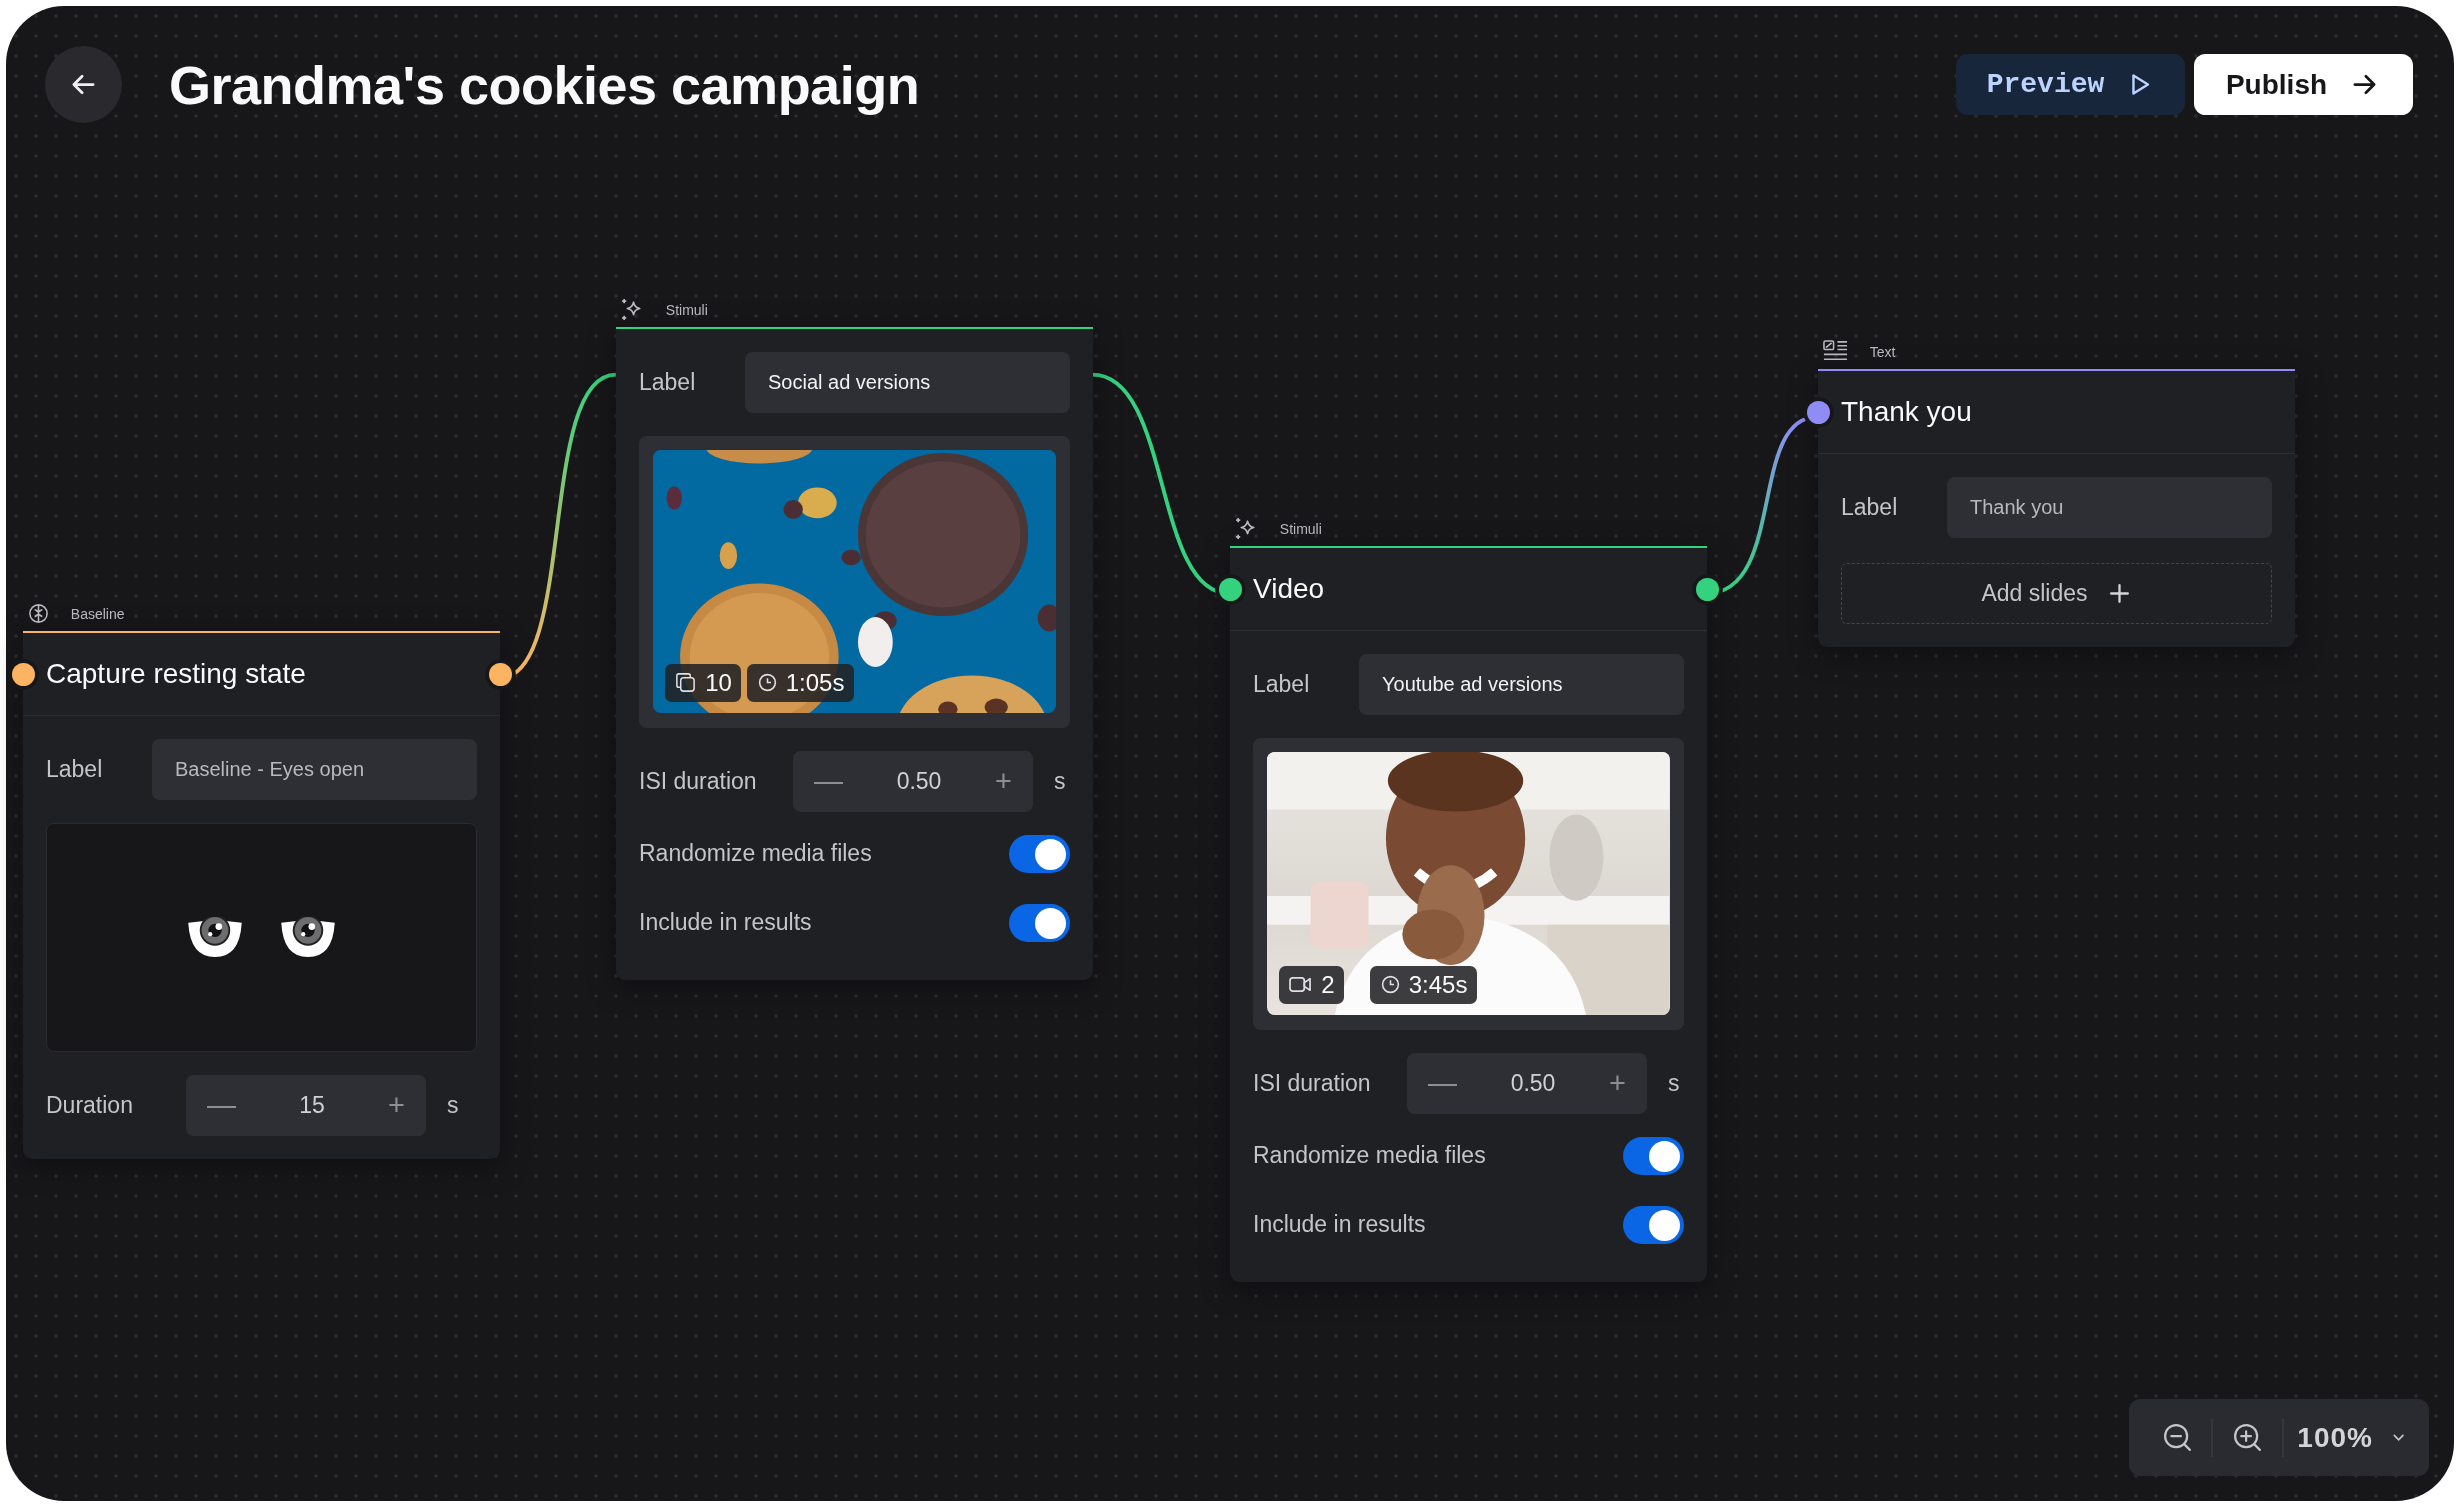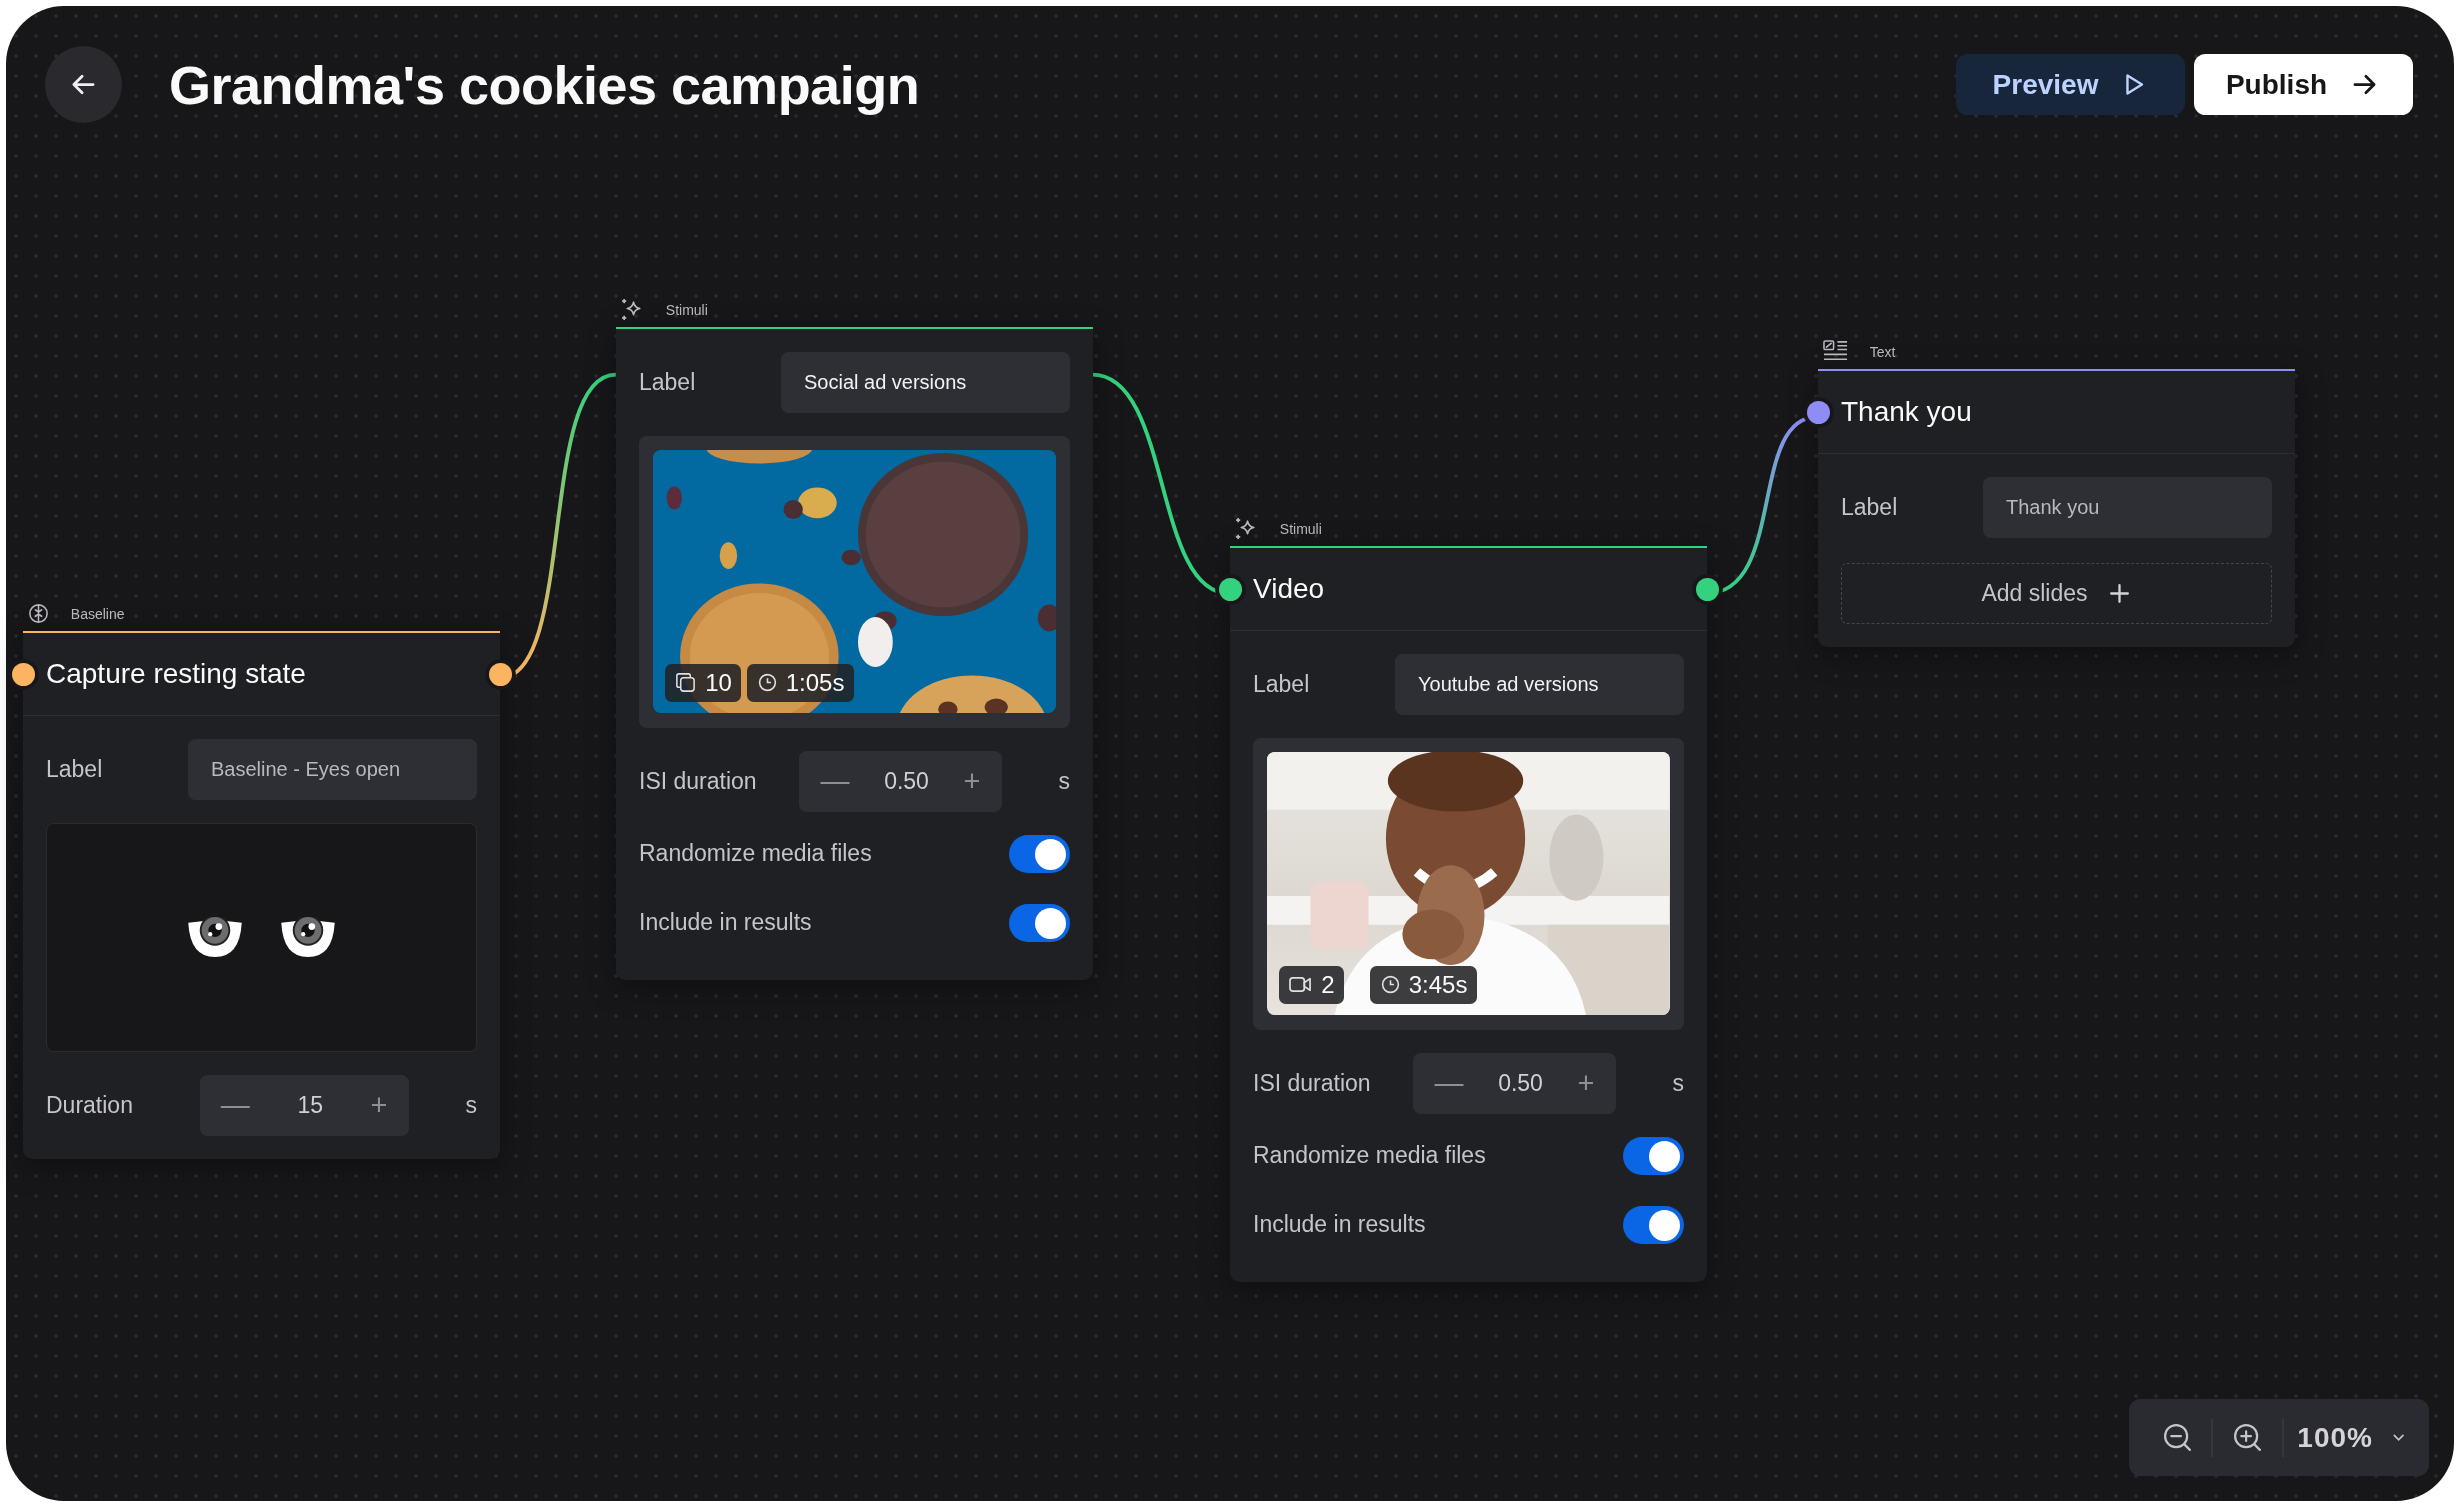--- a/index.html
+++ b/index.html
@@ -14,37 +14,37 @@
     overflow: hidden;
   }
 
   
   .back-btn {
     position: absolute; left: 45px; top: 46px; width: 77px; height: 77px; border-radius: 50%;
     background: #2a2a2e; display: flex; align-items: center; justify-content: center;
   }
   .page-title { position: absolute; left: 169px; top: 54px; font-size: 54px; font-weight: 700; letter-spacing: -0.5px; color: #fafafa; }
   .btn { position: absolute; top: 54px; height: 61px; border-radius: 11.5px; display: flex; align-items: center; justify-content: center; gap: 21px; font-size: 28px; font-weight: 700; }
-  .btn-preview { left: 1956px; width: 229px; background: #17263a; color: #bcd3ff; }
+  .btn-preview { left: 1956px; width: 229px; background: #17263a; color: #bcd3ff; font-family: Liberation Mono, monospace; }
   .btn-publish { left: 2194px; width: 219px; background: #ffffff; color: #17171a; }
 
   
   svg.edges { position: absolute; left: 0; top: 0; width: 2459px; height: 1506px; pointer-events: none; }
 
   
   .node { position: absolute; width: 477px; }
   .node-cat { height: 35px; display: flex; align-items: center; gap: 21px; padding-left: 3.8px; font-size: 14px; color: #b8b8be; }
   .node-card { background: #1f2024; border-top: 2.9px solid var(--accent); border-radius: 0 0 9.6px 9.6px; box-shadow: 0 7.7px 29px rgba(0,0,0,0.35); }
   .node-head { position: relative; height: 83px; display: flex; align-items: center; padding-left: 23px; font-size: 28px; color: #fafafa; border-bottom: 1.9px solid #2d2e33; }
   .port { position: absolute; top: 50%; width: 23px; height: 23px; margin-top: -11.5px; border-radius: 50%; background: var(--accent); box-shadow: 0 0 0 3.8px #17171a; }
   .port.left { left: -11.5px; }
   .port.right { right: -11.5px; }
   .node-body { padding: 23px 23px 23px 23px; }
 
-  .row { display: flex; align-items: center; gap: 36px; }
+  .row { display: flex; align-items: center; }
   .lbl { font-size: 23px; color: #c4c4ca; }
   .label-row { height: 61px; margin-bottom: 23px; }
   .label-row .lbl { width: 106px; }
   .field { flex: 1; height: 61px; border-radius: 7.7px; background: #2e2f35; display: flex; align-items: center; padding-left: 23px; font-size: 20px; color: #f2f2f4; }
   .field.muted { color: #b8b8be; }
 
   .media-frame { background: #2e2f35; border-radius: 7.7px; padding: 14.4px; }
   .media { position: relative; height: 263px; border-radius: 7.7px; overflow: hidden; }
   .media.cookies { background: #0369a1; }
   .media.kid { background: linear-gradient(180deg, #e9e7e3 0%, #dcd7d0 60%, #e8e3dc 100%); }

